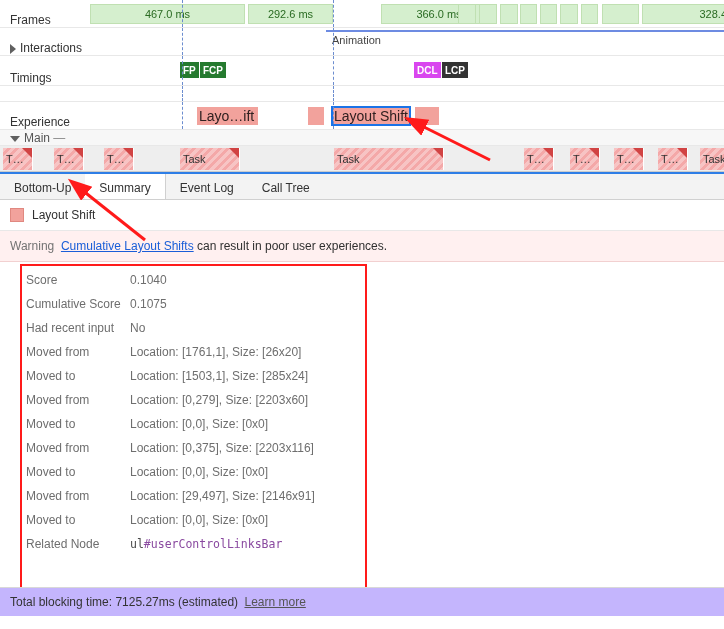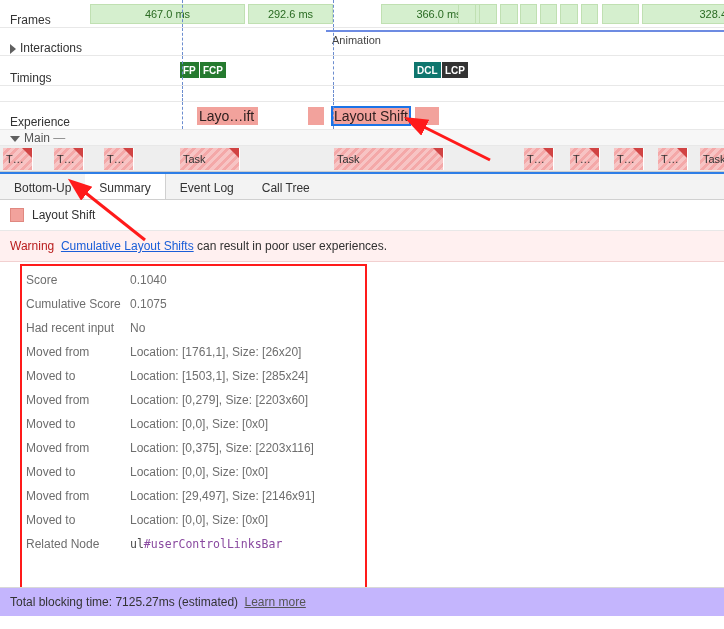--- a/index.html
+++ b/index.html
@@ -12,41 +12,41 @@
   .track { position: relative; flex: 1; height: 100%; }
 
   
   .frame-block { position: absolute; top: 4px; height: 20px; background: #d5efce; border: 1px solid #c0e0b2; display: flex; align-items: center; justify-content: center; font-size: 11px; color: #2a6b22; overflow: hidden; white-space: nowrap; }
   .vdash { position: absolute; top: 0; height: 100%; border-left: 1px dashed #6c8dcf; }
 
   .anim-bar { position: absolute; top: 2px; height: 2px; background: #6d8be2; }
 
   .badge { position: absolute; top: 6px; height: 16px; padding: 0 3px; display: flex; align-items: center; font-size: 10px; color: #fff; font-weight: 600; }
   .badge.green { background: #257a2f; }
-  .badge.navy { background: #0f766e; }
+  .badge.navy { background: #d946ef; }
   .badge.dark { background: #333; }
 
   .exp-block { position: absolute; top: 5px; height: 18px; background: #f2a29c; font-size: 14px; color: #302020; padding: 7px 2px; display: flex; align-items: center; overflow: hidden; white-space: nowrap; }
   .exp-block.sel { outline: 2px solid #1a73e8; outline-offset: -1px; }
 
   
   .main-row { height: 26px; display: flex; align-items: center; background: #eeeeee; border-bottom: 1px solid #ccc; }
   .task-block { position: absolute; top: 0; height: 22px; background: repeating-linear-gradient(135deg,#f7c4c4 0,#f7c4c4 3px,#f4a8a8 3px,#f4a8a8 6px); font-size: 11px; color: #333; padding-left: 3px; line-height: 22px; overflow: hidden; white-space: nowrap; border-right: 1px solid #fff; }
   .task-block::after { content:""; position:absolute; top:0; right:0; width:0; height:0; border-top:10px solid #d14343; border-left:10px solid transparent; }
 
   
   .tabs { display: flex; border-top: 2px solid #2e7ee6; border-bottom: 1px solid #d0d0d0; background: #f3f3f3; height: 28px; }
   .tab { padding: 0 14px; line-height: 28px; font-size: 12px; color: #333; cursor: pointer; }
   .tab.active { background: #fff; border-right: 1px solid #d0d0d0; }
 
   .event-header { display:flex; align-items:center; padding: 8px 10px; border-bottom:1px solid #e8e8e8; }
   .swatch { width:14px; height:14px; background:#f2a29c; border:1px solid #e08880; margin-right:8px; }
 
   .warn-bar { background:#fff0f0; padding: 8px 10px; font-size:12px; border-bottom:1px solid #f2d0d0; }
-  .warn-label { color:#b91c1c; }
+  .warn-label { color:#737373; }
   .warn-link { color:#1a5ed8; text-decoration: underline; }
 
   .details { position: relative; padding: 6px 0 10px 10px; margin-left: 16px; }
   .details-border { position:absolute; left:4px; top:2px; width:347px; height:340px; border:2px solid #ff1a1a; pointer-events:none; }
   .drow { display:flex; padding: 5px 0; font-size:12px; color:#6e6e6e; }
   .drow .k { min-width: 104px; }
   .drow .v { color:#6e6e6e; }
   .code { font-family: Menlo, Consolas, monospace; font-size: 11.5px; }
   .code .sel { color:#4a4a4a; }
   .code .hash { color:#8a4aa0; }

